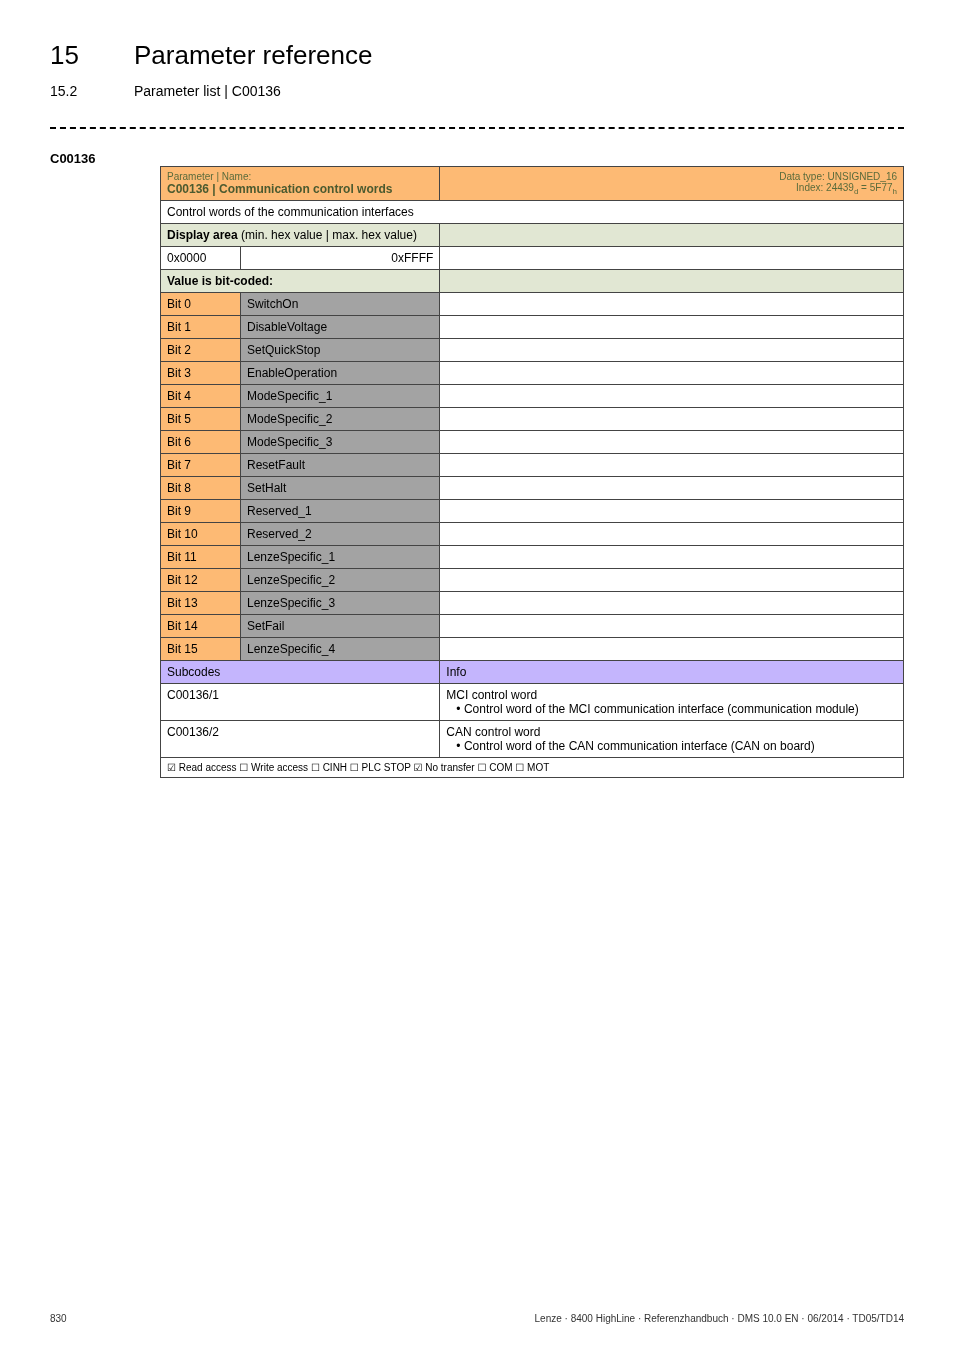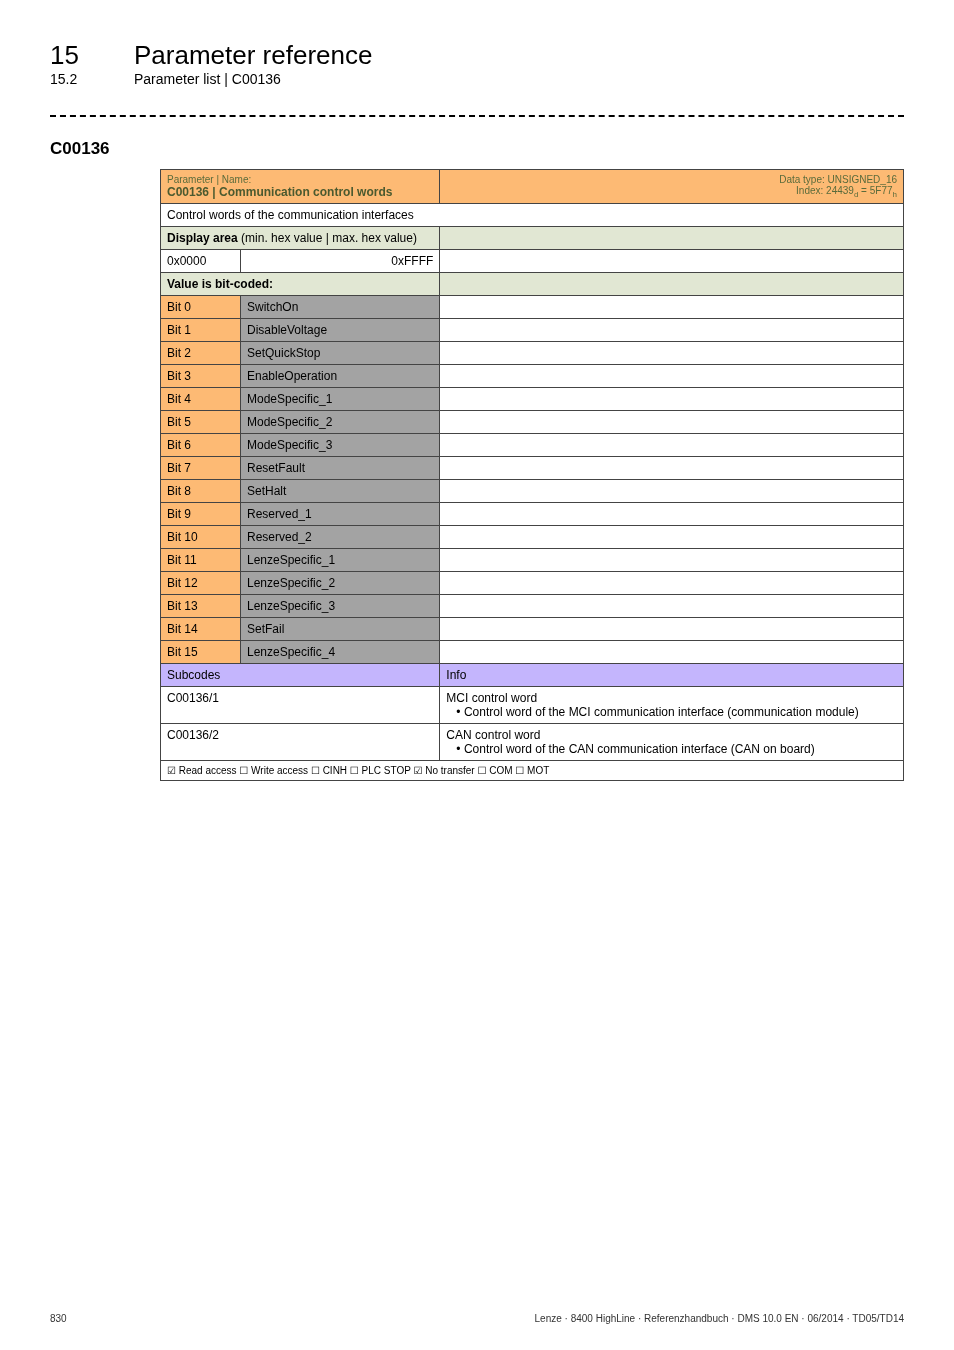--- a/index.html
+++ b/index.html
@@ -30,39 +30,38 @@
     width: 60px;
   }
   .chapter-title {
     font-size: 26px;
     font-weight: 400;
   }
   .subheader-row {
     display: flex;
     align-items: center;
     gap: 24px;
-    margin-top: 0;
+    margin-top: 12px;
   }
   .section-number {
     font-size: 14px;
     width: 60px;
   }
   .section-title {
     font-size: 14px;
   }
   .dash-line {
     border: none;
     border-top: 2px dashed #000;
     margin: 28px 0 22px 0;
   }
   .param-code {
-    font-size: 17px;
+    font-size: 13px;
     font-weight: 700;
     margin-left: 0;
-    margin-bottom: 10px;
   }
   .table-wrap {
     margin-left: 110px;
   }
   table.param {
     border-collapse: collapse;
     width: 100%;
     font-size: 12px;
   }
   table.param td, table.param th {

